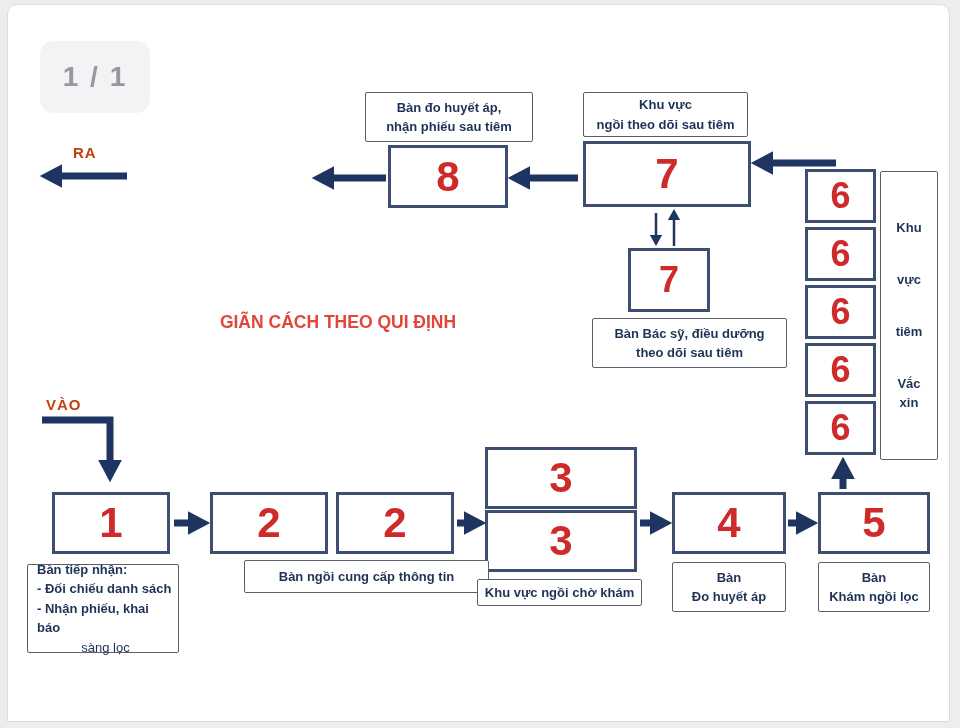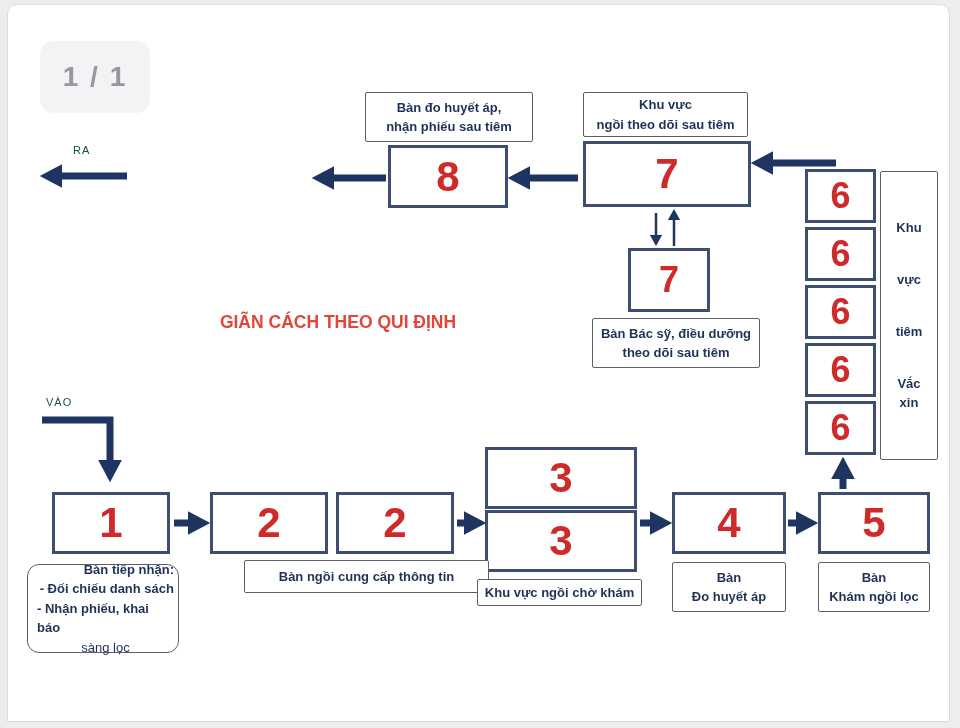--- a/index.html
+++ b/index.html
@@ -6,34 +6,34 @@
   body{font-family:"Liberation Sans",sans-serif;background:#ededf0;}
   #stage{position:relative;width:960px;height:728px;background:#ededf0;overflow:hidden;}
   #page{position:absolute;left:7px;top:4px;width:941px;height:716px;background:#ffffff;
         border:1px solid #dcdce0;border-radius:10px 10px 0 0;}
   .abs{position:absolute;}
   
   .badge{left:40px;top:41px;width:110px;height:72px;background:#f3f3f5;border-radius:14px;
          display:flex;align-items:center;justify-content:center;
          font-size:28px;font-weight:bold;color:#97979c;letter-spacing:2px;}
   
-  .gate{font-size:11px;font-weight:normal;color:#14532d;letter-spacing:1px;}
+  .gate{font-size:15px;font-weight:bold;color:#c2410c;letter-spacing:1px;}
   
   .title{left:173px;top:308px;width:330px;text-align:center;color:#e2453a;
          font-weight:bold;font-size:17.5px;line-height:28px;}
   
   .nbox{background:#ffffff;border:3px solid #3e4e70;display:flex;align-items:center;
         justify-content:center;font-weight:bold;color:#ce2a2a;box-sizing:border-box;}
   .num-lg{font-size:42px;}
   .num-md{font-size:36px;}
   
   .lbox{background:#ffffff;border:1.5px solid #5a5f6b;border-radius:2px;box-sizing:border-box;
         display:flex;flex-direction:column;align-items:center;justify-content:center;
         color:#1f3356;font-weight:bold;font-size:13px;line-height:1.5;text-align:center;}
-  .lbox.left{align-items:flex-end;text-align:left;padding-left:9px;padding-right:4px;border-radius:12px;}
+  .lbox.left{align-items:flex-start;text-align:left;padding-left:9px;padding-right:4px;}
   .lbox .lite{font-weight:bold;}
   .lbox .centerline{width:100%;text-align:center;font-weight:normal;}
   .vwords{justify-content:space-evenly;padding:14px 8px;}
   svg.overlay{position:absolute;left:0;top:0;pointer-events:none;}
 </style>
 </head>
 <body>
 
 <div id="stage">
   <div id="page"></div>
@@ -98,21 +98,21 @@
     </div>
 
   <div class="abs lbox" style="left:365px;top:92px;width:168px;height:50px;">
     <div>Bàn đo huyết áp,</div>
     <div>nhận phiếu sau tiêm</div>
   </div>
   <div class="abs lbox" style="left:583px;top:92px;width:165px;height:45px;">
     <div>Khu vực</div>
     <div>ngồi theo dõi sau tiêm</div>
   </div>
-  <div class="abs lbox" style="left:592px;top:318px;width:168px;height:50px;">
+  <div class="abs lbox" style="left:592px;top:318px;width:195px;height:50px;">
     <div>Bàn Bác sỹ, điều dưỡng</div>
     <div>theo dõi sau tiêm</div>
   </div>
   <div class="abs lbox left" style="left:27px;top:564px;width:152px;height:89px;">
     <div>Bàn tiếp nhận:</div>
     <div class="lite">- Đối chiếu danh sách</div>
     <div class="lite">- Nhận phiếu, khai báo</div>
     <div class="centerline">sàng lọc</div>
   </div>
   <div class="abs lbox" style="left:208px;top:560px;width:245px;height:33px;margin-left:36px;">

